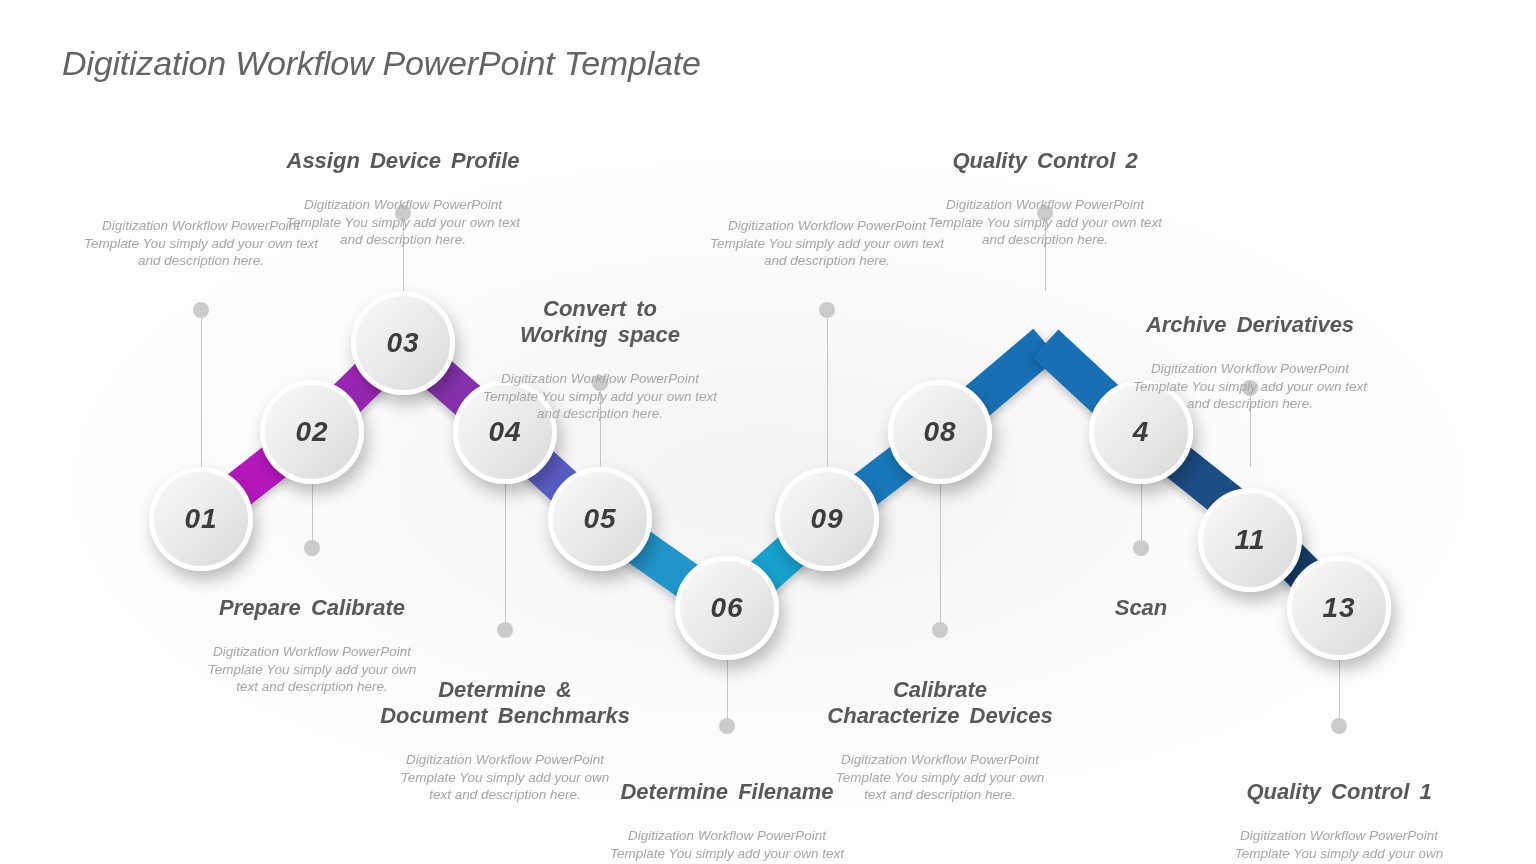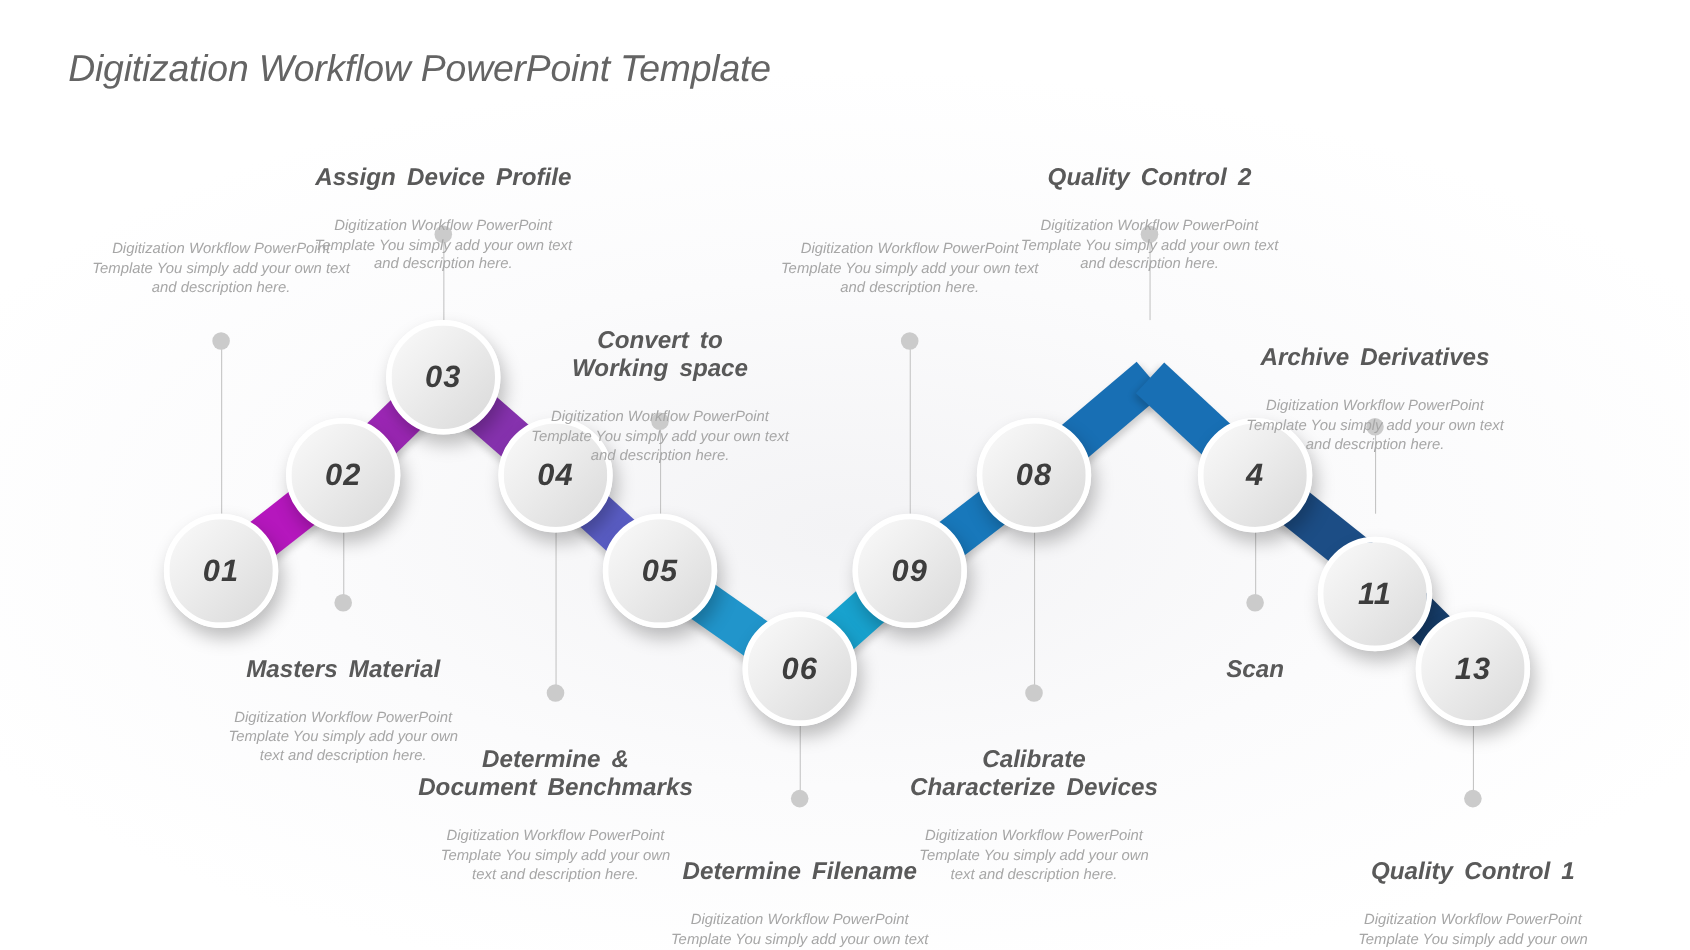--- a/index.html
+++ b/index.html
@@ -82,21 +82,21 @@
       <div class="desc">Digitization Workflow PowerPoint
 Template You simply add your own text
 and description here.</div>
     </div>
     <div class="leader-line" style="left: 311.5px; top: 484px; height: 64px;"></div>
     <div class="leader-dot" style="left: 304px; top: 540px;"></div>
     <div class="circle" style="left: 260px; top: 380px;">
       <span class="num">02</span>
     </div>
     <div class="label" style="left: 187px; top: 566px; width: 250px;">
-      <div class="title">Masters Material</div>
+      <div class="title">Prepare Calibrate</div>
       <div class="desc">Digitization Workflow PowerPoint
 Template You simply add your own
 text and description here.</div>
     </div>
     <div class="leader-line" style="left: 402.5px; top: 213px; height: 78px;"></div>
     <div class="leader-dot" style="left: 395px; top: 205px;"></div>
     <div class="circle" style="left: 351px; top: 291px;">
       <span class="num">03</span>
     </div>
     <div class="label" style="left: 273px; top: 119px; width: 260px;">

